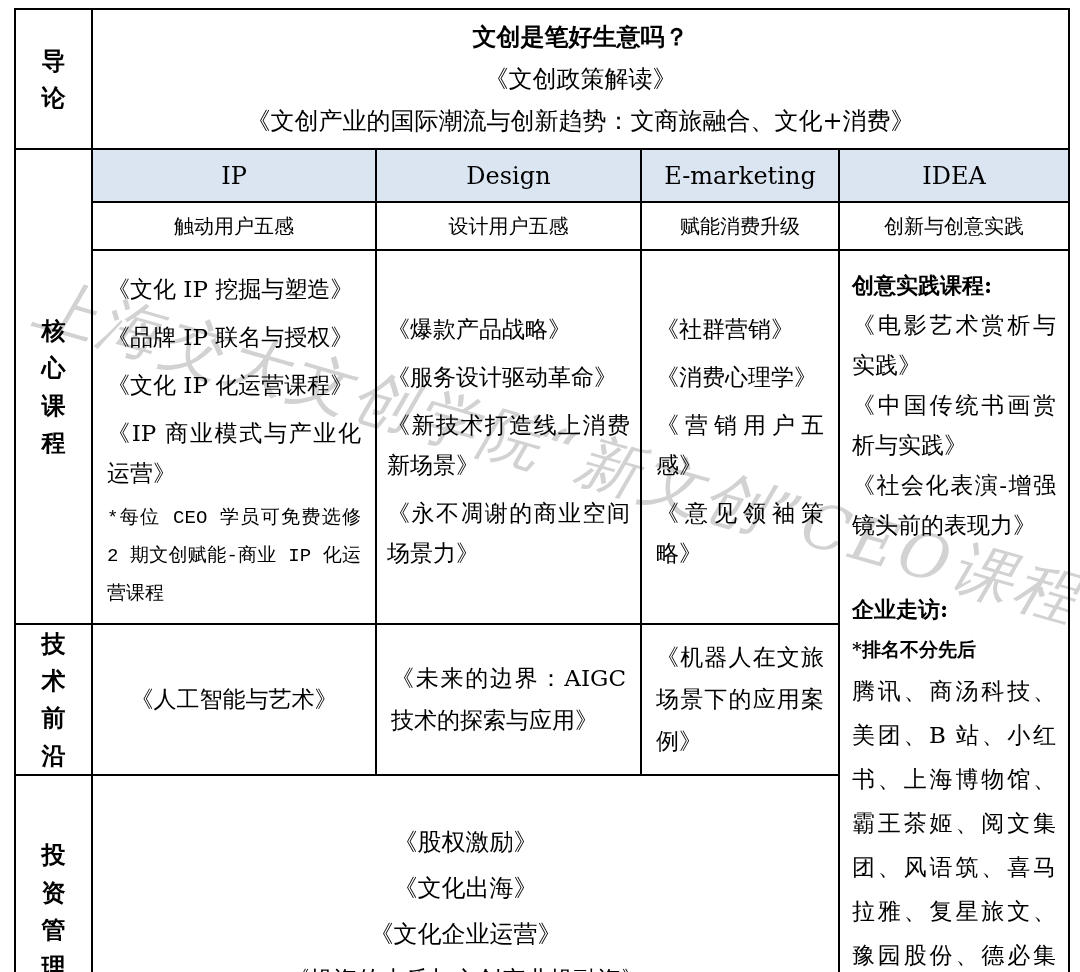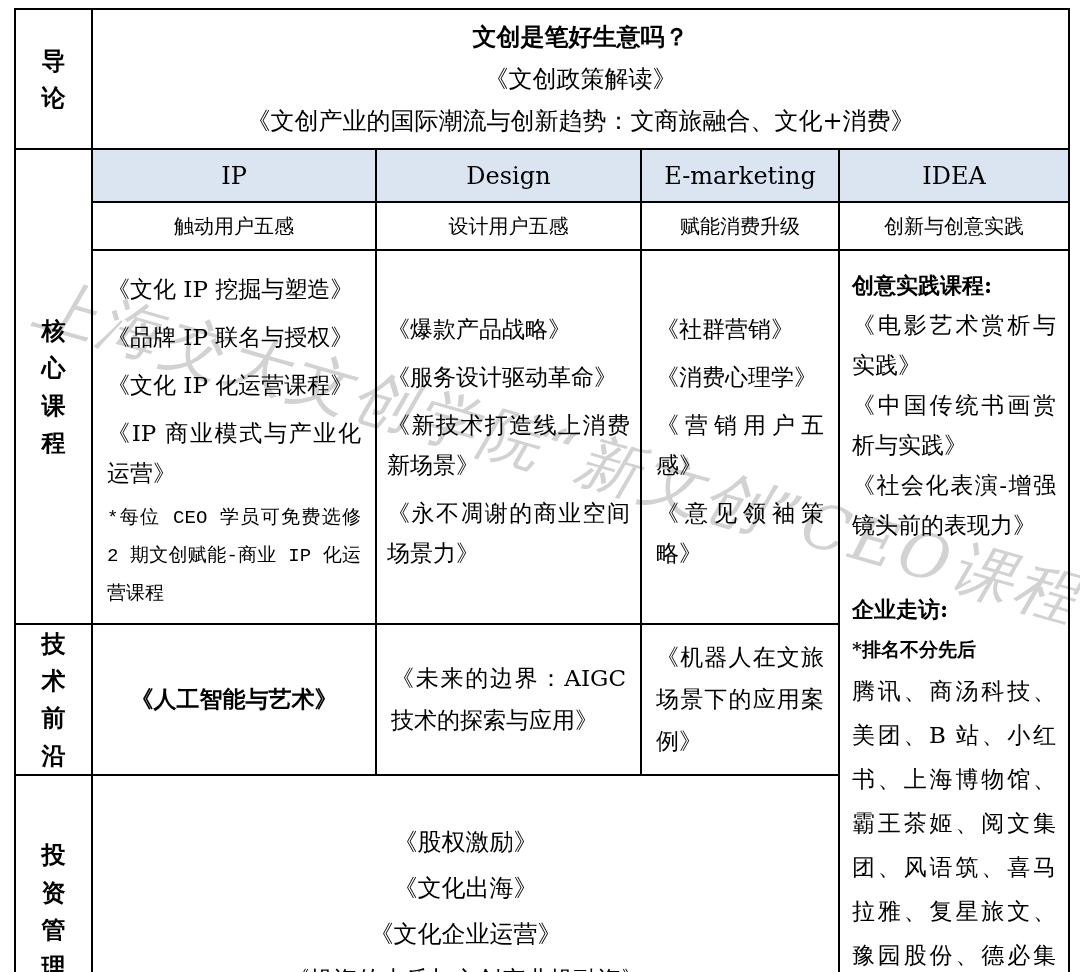--- a/index.html
+++ b/index.html
@@ -73,21 +73,21 @@
   .courses { font-size: 23px; line-height: 40px; padding: 10px 14px; }
   .courses .course { text-align: justify; margin-top: 8px; }
   .courses-design { padding: 10px 10px; }
   .note {
     font-size: 19px;
     line-height: 38px;
     margin-top: 6px;
     text-align: justify;
     font-family: Liberation Mono, monospace;
   }
-  .center-cell { text-align: center; font-size: 23px; line-height: 40px; padding: 8px 26px; font-weight: bold; }
+  .center-cell { text-align: center; font-size: 23px; line-height: 40px; padding: 8px 26px; }
   .justify-cell { font-size: 23px; line-height: 42px; padding: 8px 14px; }
   .justify-cell .course { text-align: justify; }
   
   .idea-cell { vertical-align: top; padding: 14px 12px; font-size: 23px; line-height: 40px; }
   .idea-section-title { font-weight: bold; font-size: 22px; }
   .idea-note { font-weight: bold; font-size: 19px; line-height: 40px; }
   .idea-cell .course { text-align: justify; }
   .companies { text-align: justify; line-height: 44px; }
   .visits-block { margin-top: 44px; }
   

